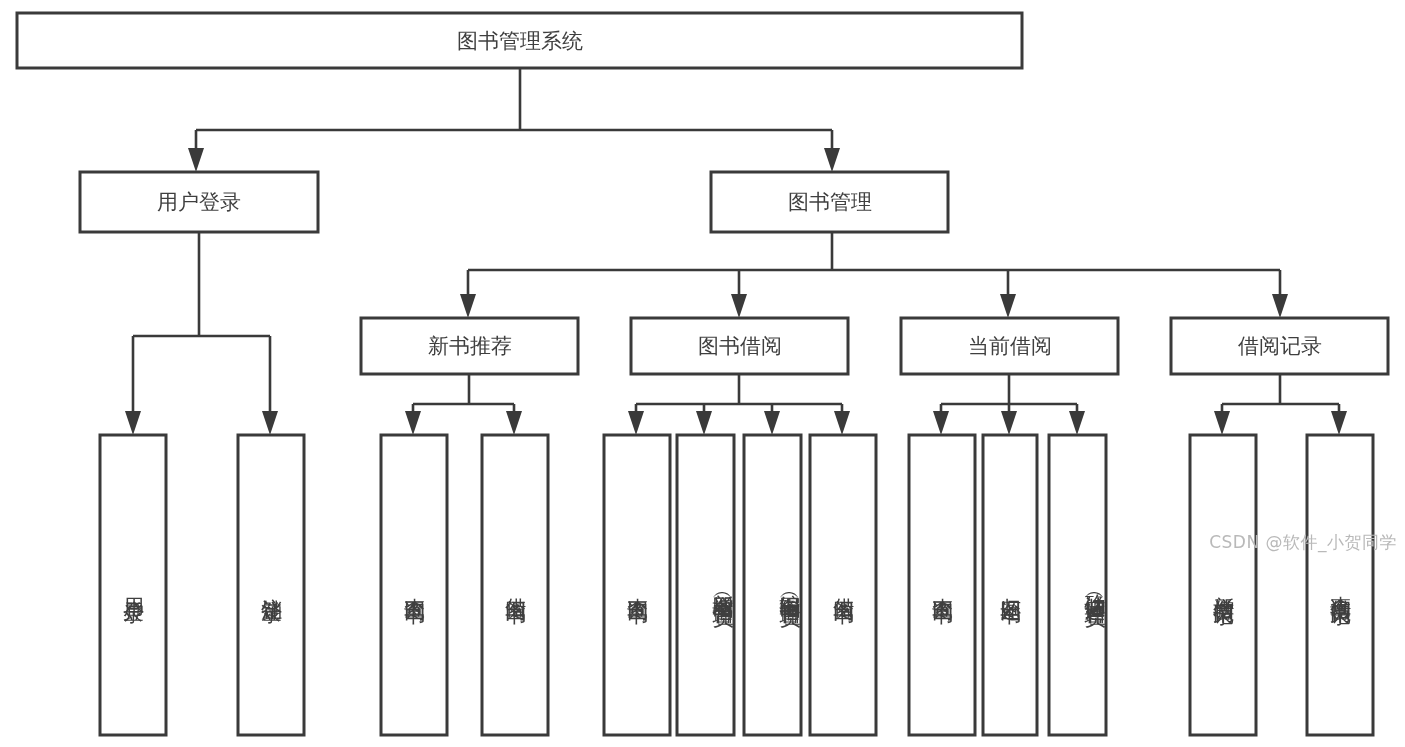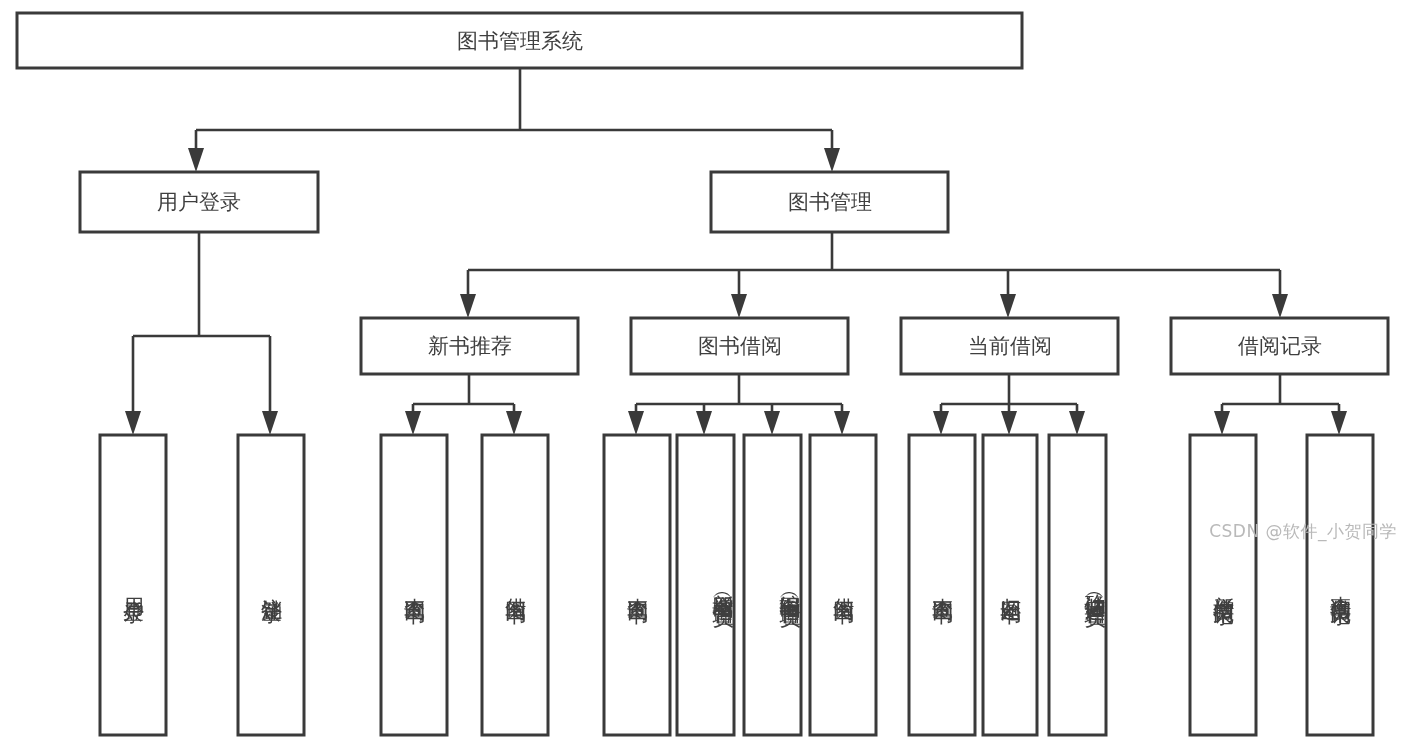--- a/index.html
+++ b/index.html
@@ -62,21 +62,21 @@
     display: flex;
     align-items: center;
     justify-content: center;
     text-align: center;
     white-space: nowrap;
     pointer-events: none;
   }
   .watermark {
     position: absolute;
     right: 8px;
-    bottom: 15px;
+    bottom: 4px;
     font-family: "DejaVu Sans", "Liberation Sans", sans-serif;
     font-size: 17px;
     color: #b9b9b9;
     letter-spacing: 0.5px;
     user-select: none;
   }
 </style>
 </head>
 <body>
 

